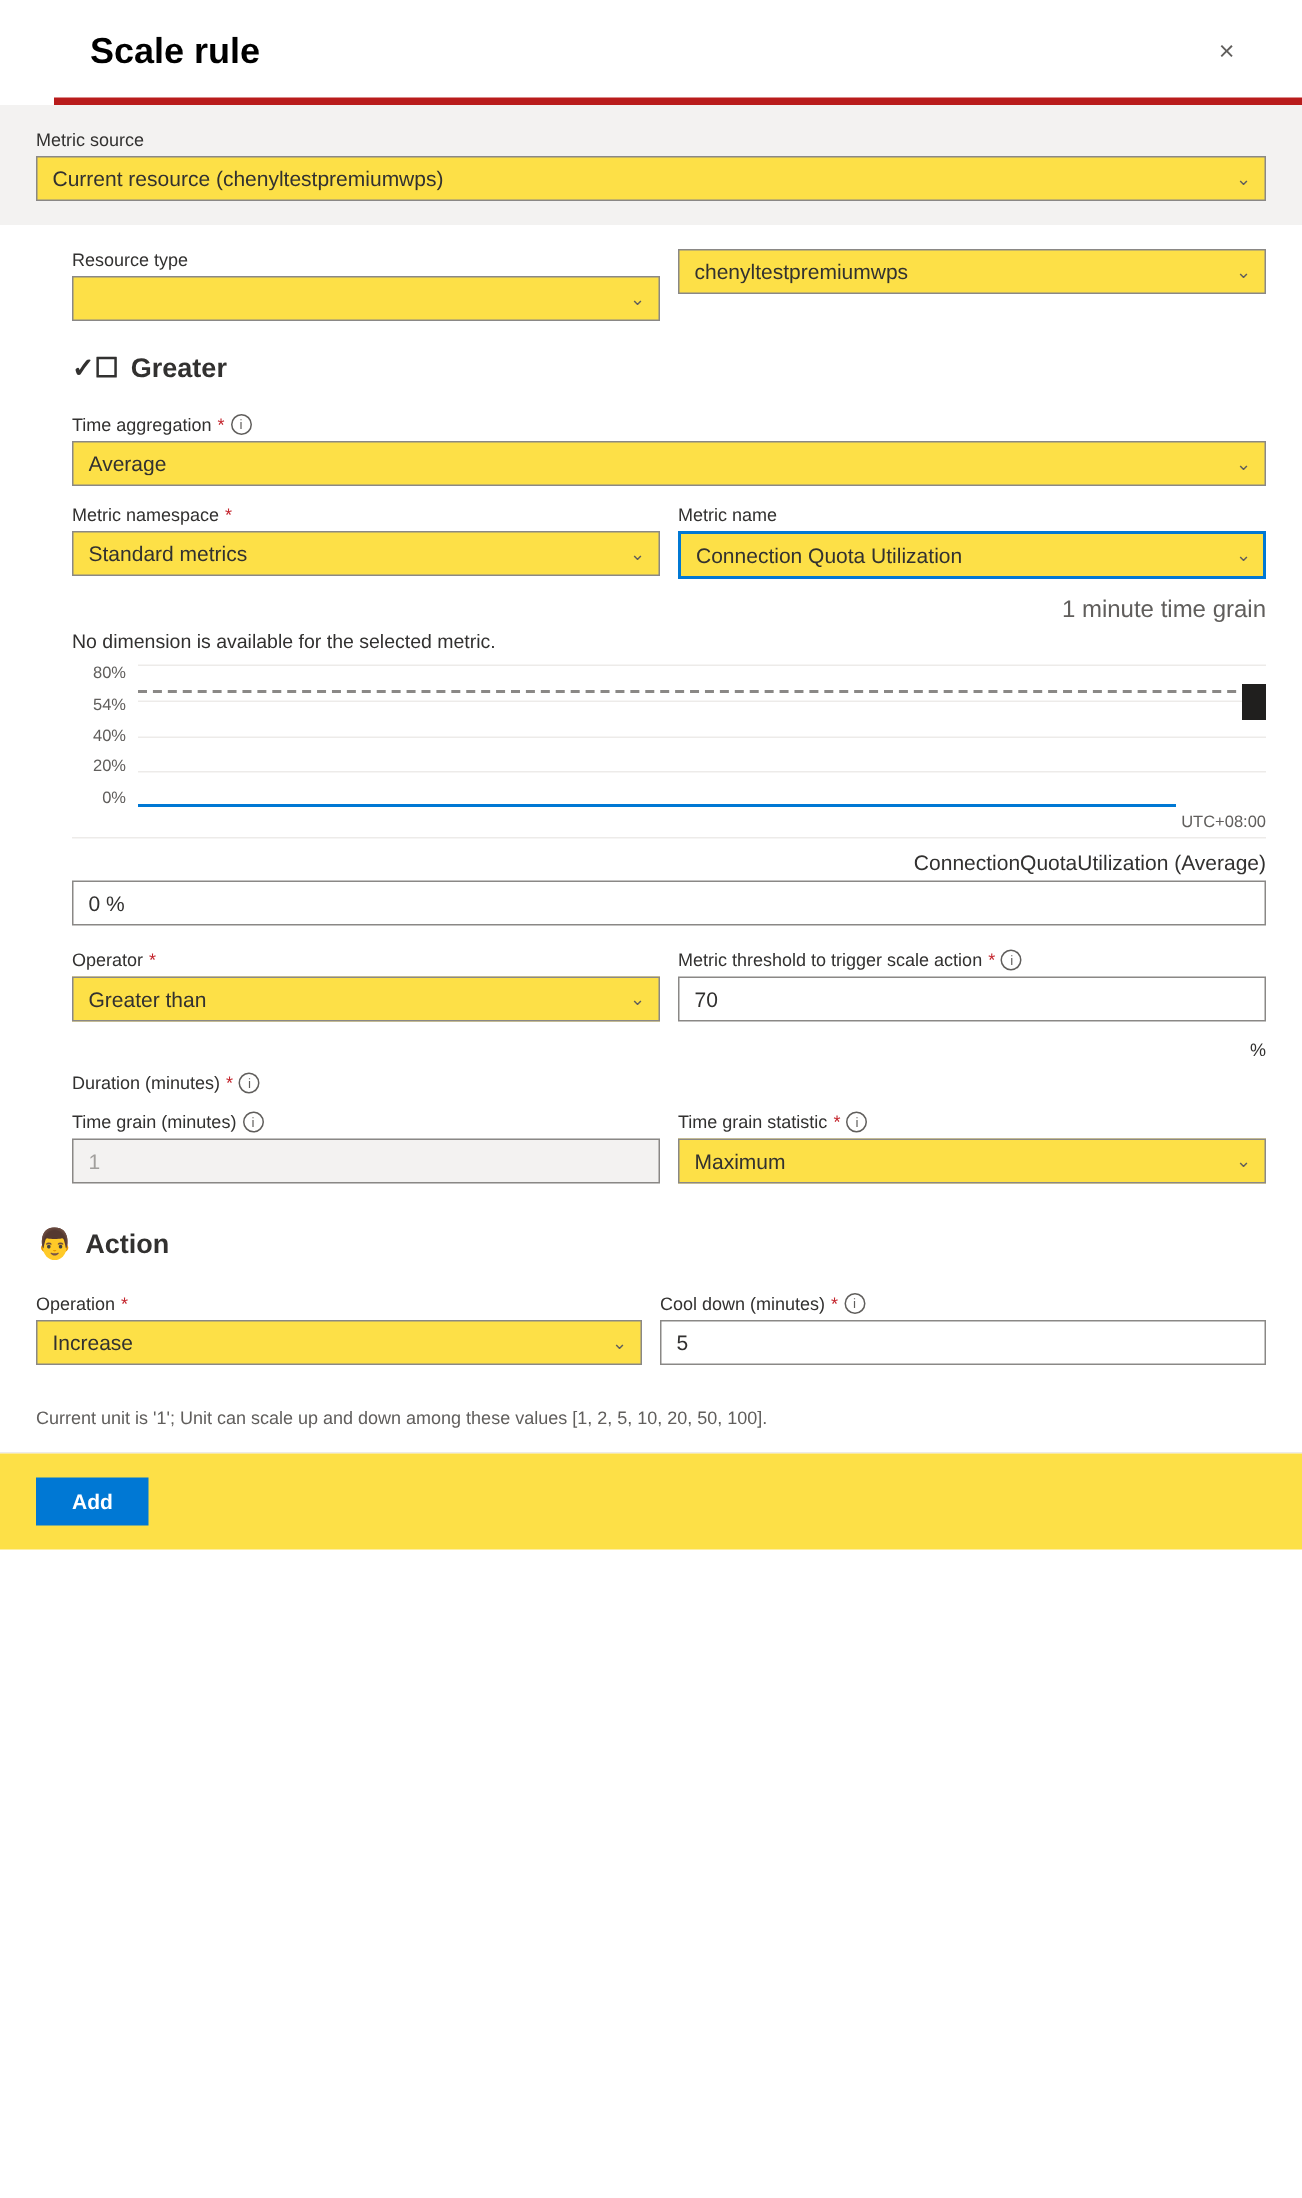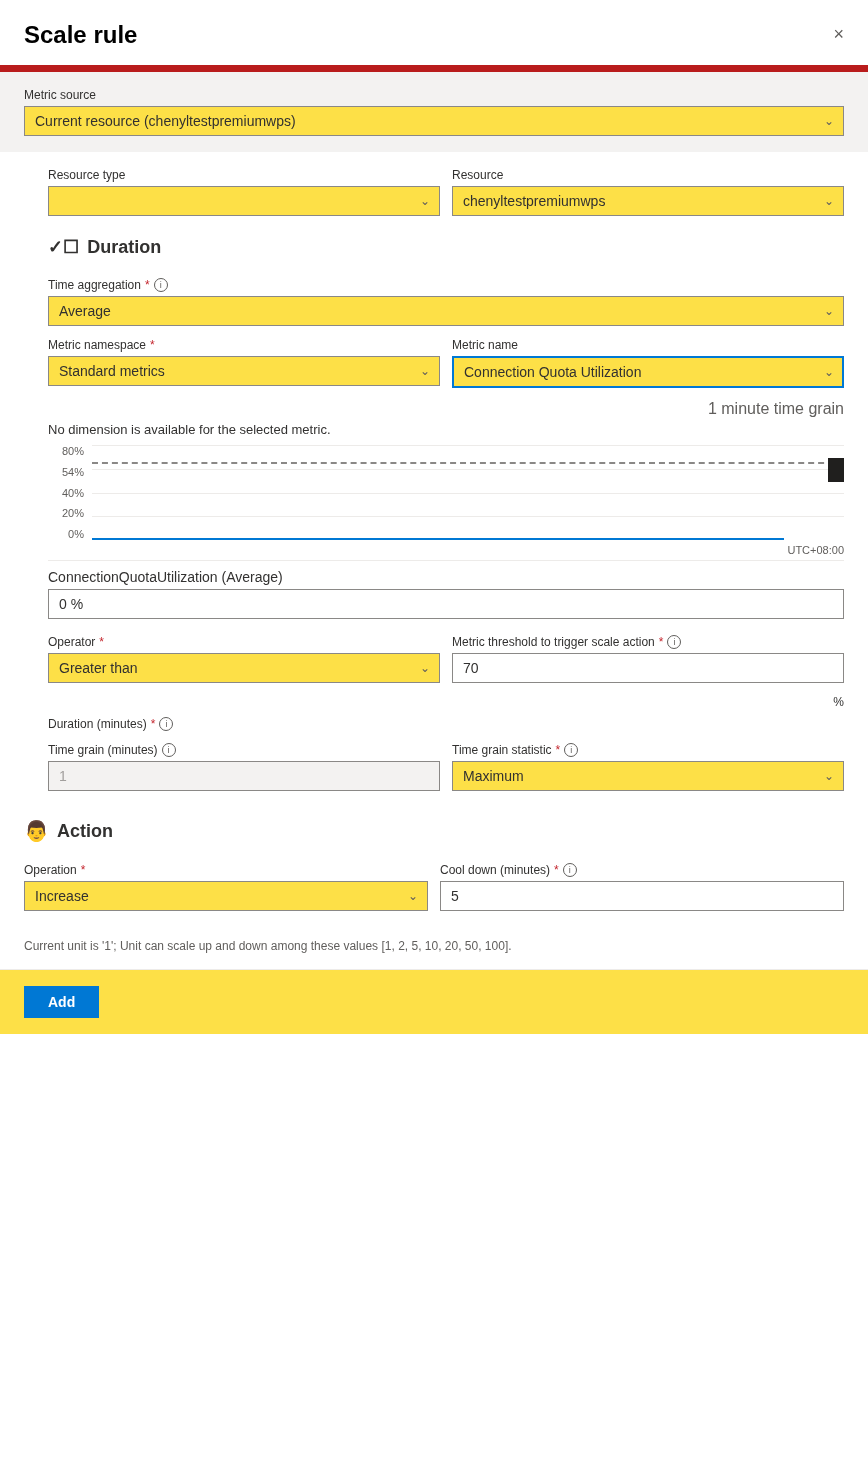--- a/index.html
+++ b/index.html
@@ -14,22 +14,23 @@
     .panel {
       width: 868px;
       background: #fff;
       position: relative;
       padding-bottom: 80px;
     }
     .header {
       display: flex;
       justify-content: space-between;
       align-items: center;
-      padding: 20px 16px 16px 24px;
-      border-bottom: 7px solid #b91c1c;
+      padding: 20px 37px 16px 24px;
+      border-bottom: 5px solid #b91c1c;
+      margin-left: 36px;
     }
     .header-title {
       font-size: 24px;
       font-weight: 600;
       color: #000;
     }
     .close-btn {
       background: none;
       border: none;
       cursor: pointer;
@@ -247,34 +248,33 @@
       <div>
         <div class="field-label">Resource type</div>
         <div class="select-wrapper">
           <select class="select-field">
             <option value=""></option>
           </select>
           <span class="chevron">⌄</span>
         </div>
       </div>
       <div>
-        <div class="field-label">Resource</div>
         <div class="select-wrapper">
           <select class="select-field">
             <option>chenyltestpremiumwps</option>
           </select>
           <span class="chevron">⌄</span>
         </div>
       </div>
     </div>
 
     
     <div class="section-title" style="padding: 8px 0 8px 0;">
       <span class="criteria-icon">✓☐</span>
-      <span>Duration</span>
+      <span>Greater</span>
     </div>
 
     
     <div class="full-row">
       <div class="field-label">
         <span>Time aggregation</span>
         <span class="required">*</span>
         <span class="info-icon">i</span>
       </div>
       <div class="select-wrapper">
@@ -336,21 +336,21 @@
         <div class="chart-line-40"></div>
         <div class="chart-line-20"></div>
         <div class="dashed-line"></div>
         <div class="data-line"></div>
         <div class="black-bar"></div>
       </div>
       <div class="utc-label">UTC+08:00</div>
     </div>
 
     
-    <div style="margin: 8px 0 4px 0;">ConnectionQuotaUtilization (Average)</div>
+    <div style="margin: 8px 0 4px 0; text-align: right;">ConnectionQuotaUtilization (Average)</div>
     <input type="text" class="input-field" value="0 %" style="margin-bottom: 16px;">
 
     
     <div class="two-col">
       <div>
         <div class="field-label">
           <span>Operator</span>
           <span class="required">*</span>
         </div>
         <div class="select-wrapper">

